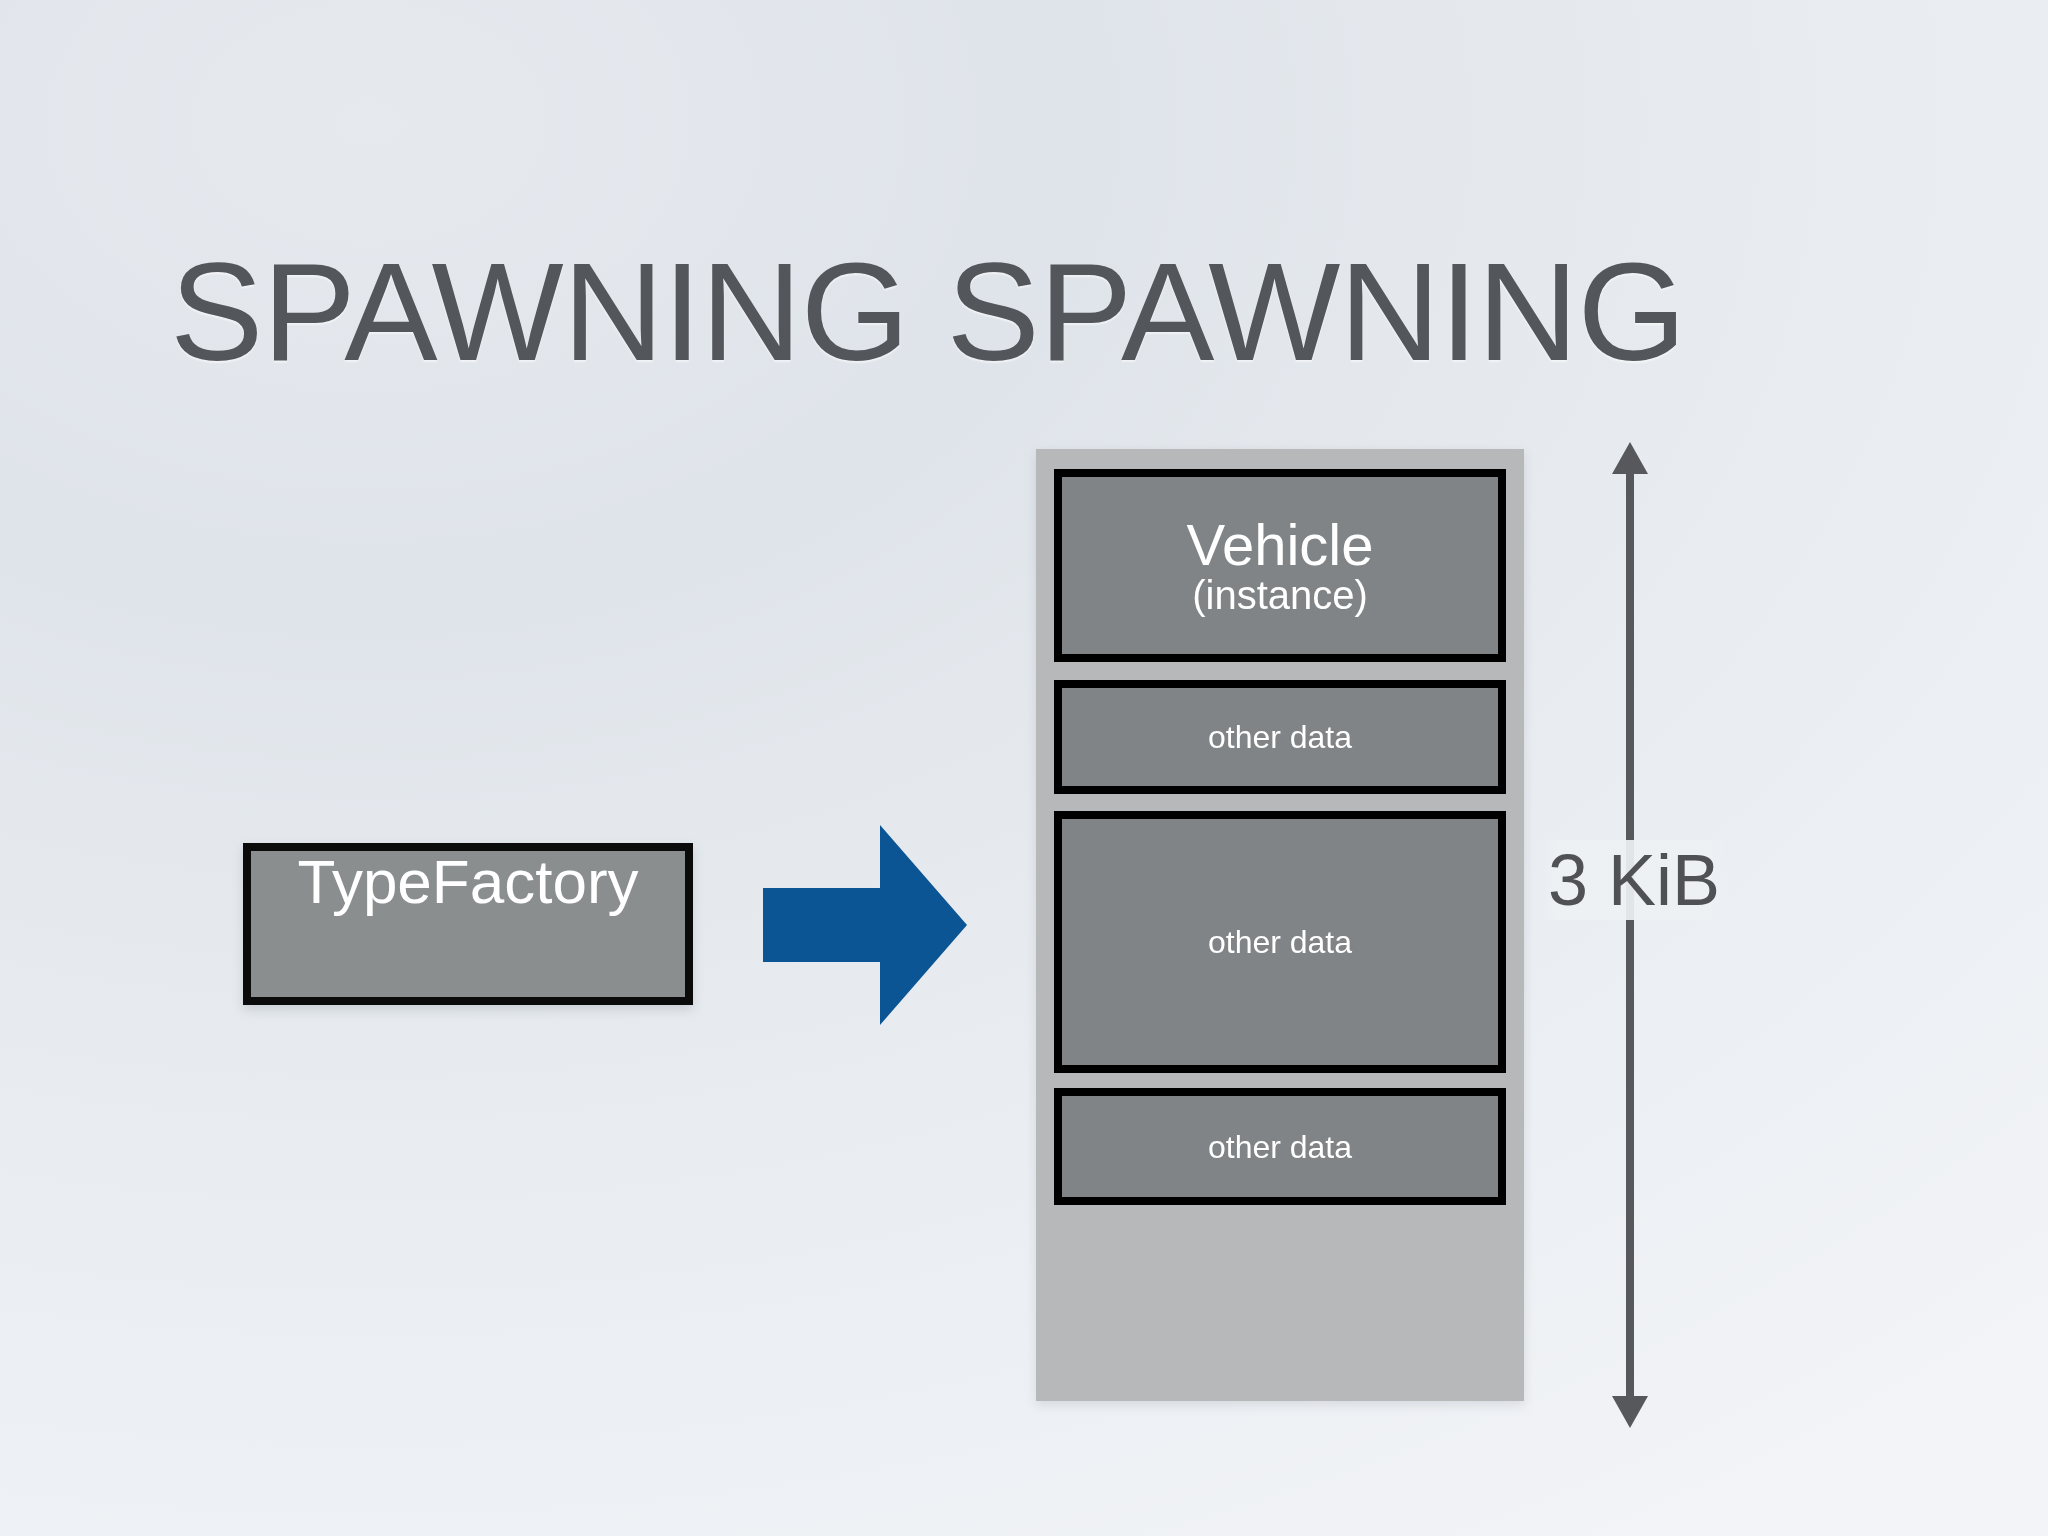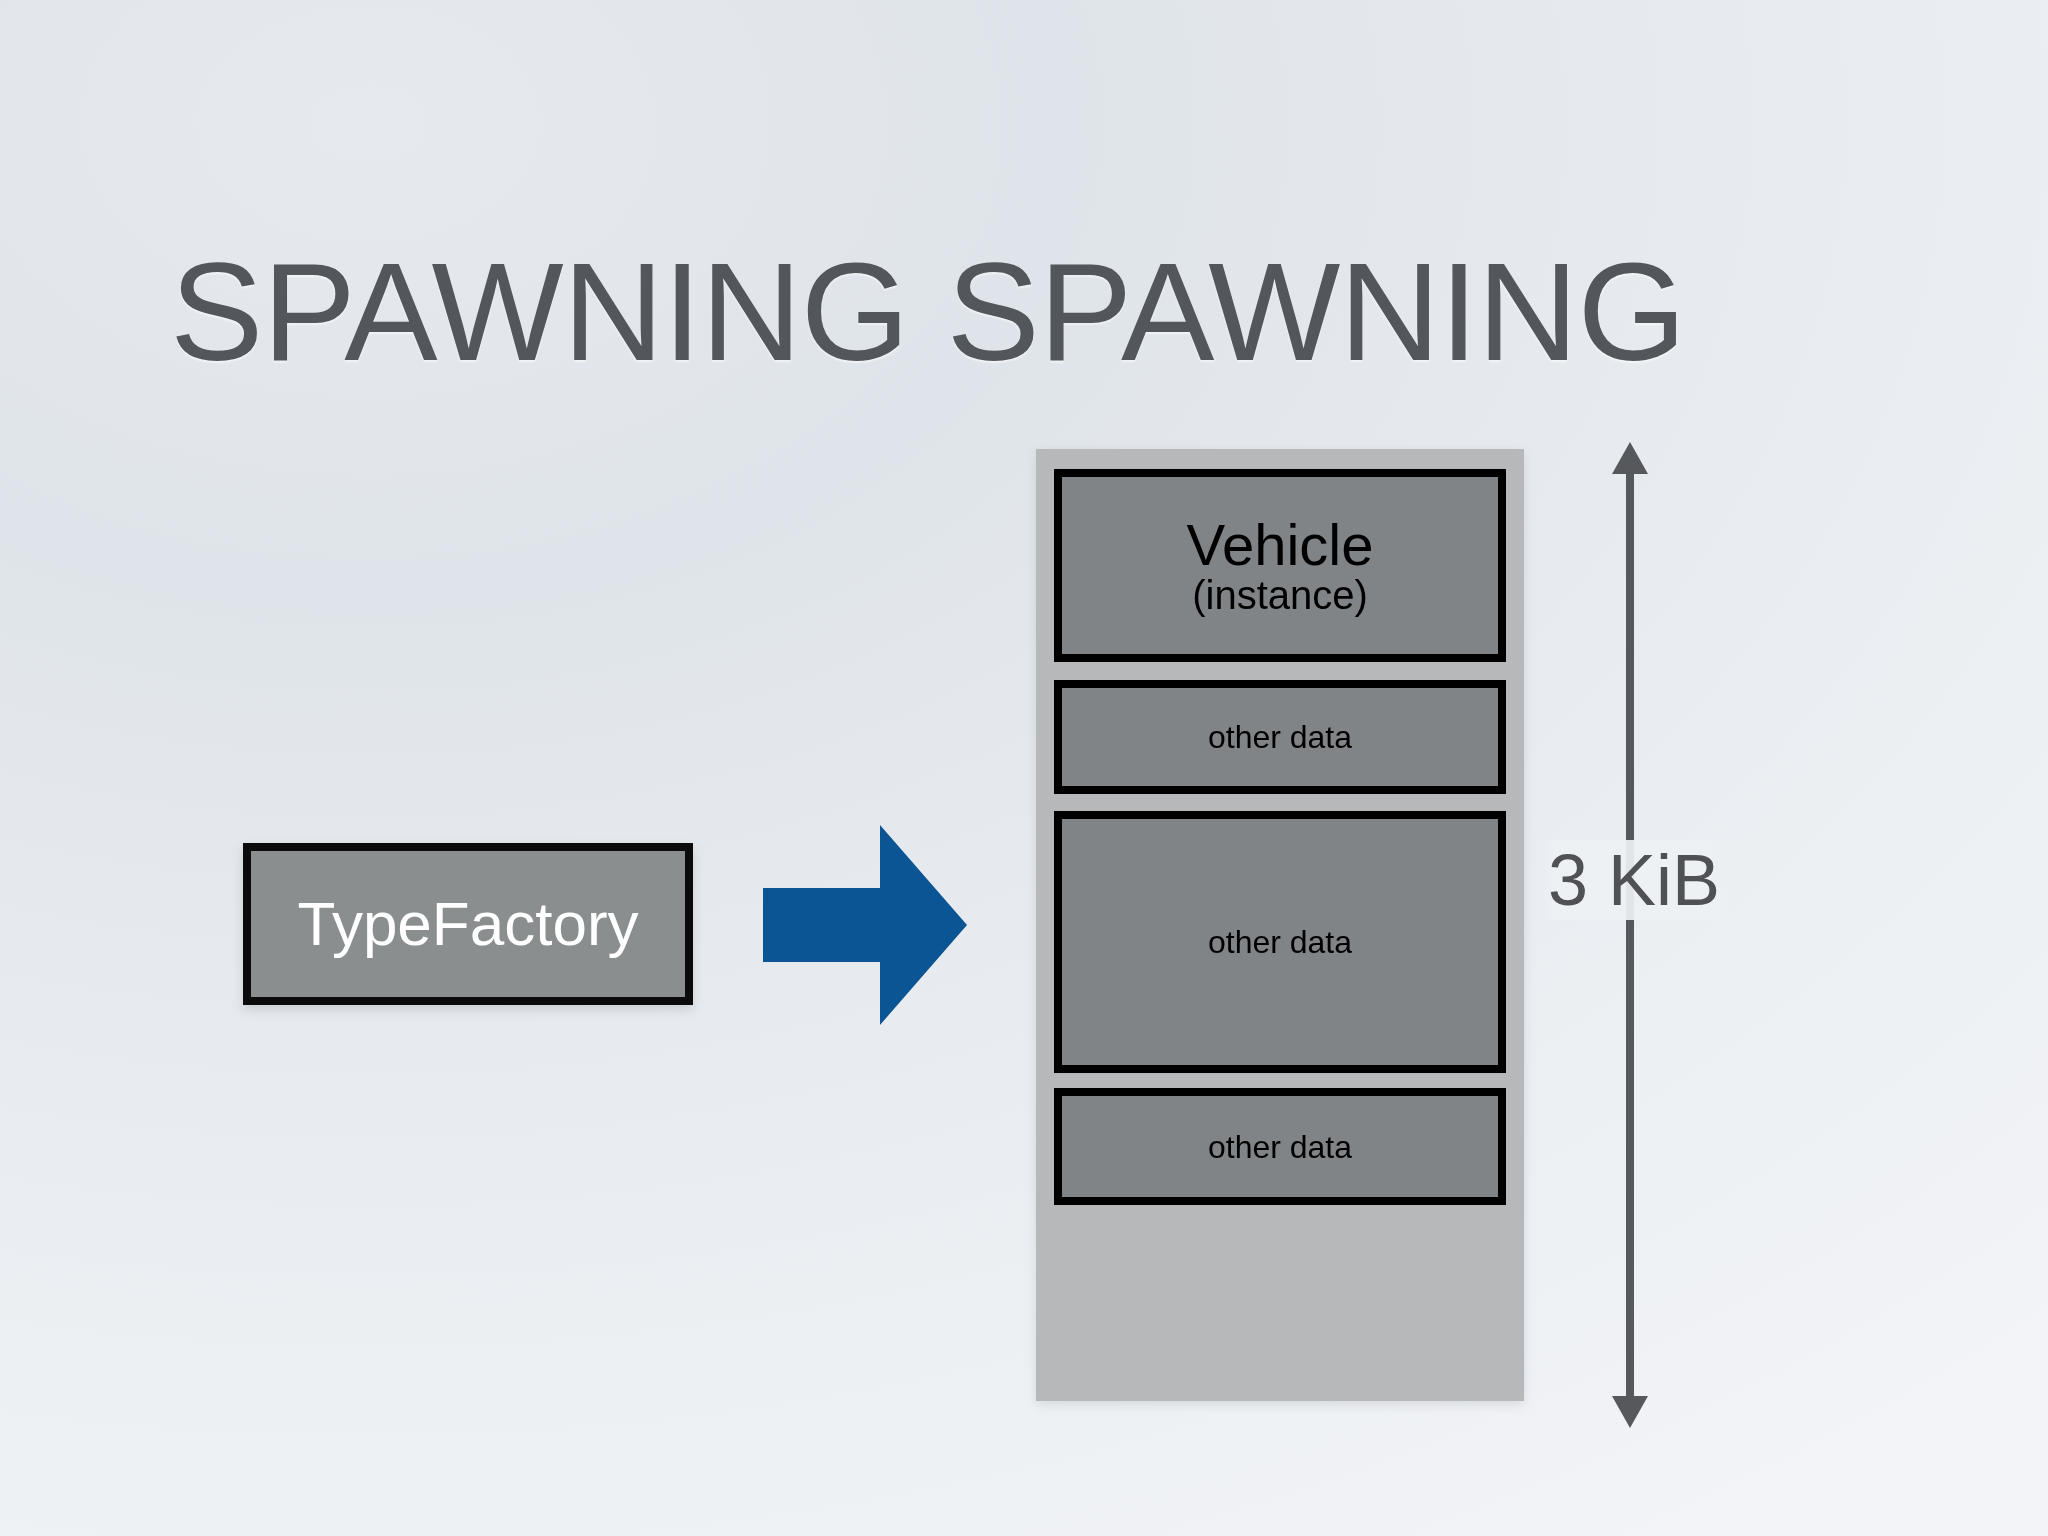--- a/index.html
+++ b/index.html
@@ -40,21 +40,21 @@
   #typefactory-box {
     position: absolute;
     left: 243px;
     top: 843px;
     width: 450px;
     height: 162px;
     background: #8a8e8f;
     border: 8px solid #0b0b0b;
     box-sizing: border-box;
     display: flex;
-    align-items: center;
+    align-items: flex-start;
     justify-content: center;
     box-shadow: 0 5px 10px rgba(120,128,136,0.25);
   }
   #typefactory-label {
     color: #ffffff;
     font-size: 62px;
     line-height: 1;
     white-space: nowrap;
   }
 
@@ -84,21 +84,21 @@
     position: absolute;
     left: 18px;
     width: 452px;
     background: #808486;
     border: 8px solid #000000;
     box-sizing: border-box;
     display: flex;
     flex-direction: column;
     align-items: center;
     justify-content: center;
-    color: #000000;
+    color: #ffffff;
   }
 
   #mem-block-vehicle { top: 20px;  height: 193px; }
   #mem-block-other-1 { top: 231px; height: 114px; }
   #mem-block-other-2 { top: 362px; height: 262px; }
   #mem-block-other-3 { top: 639px; height: 117px; }
 
   .mem-title {
     font-size: 58px;
     line-height: 1.02;

